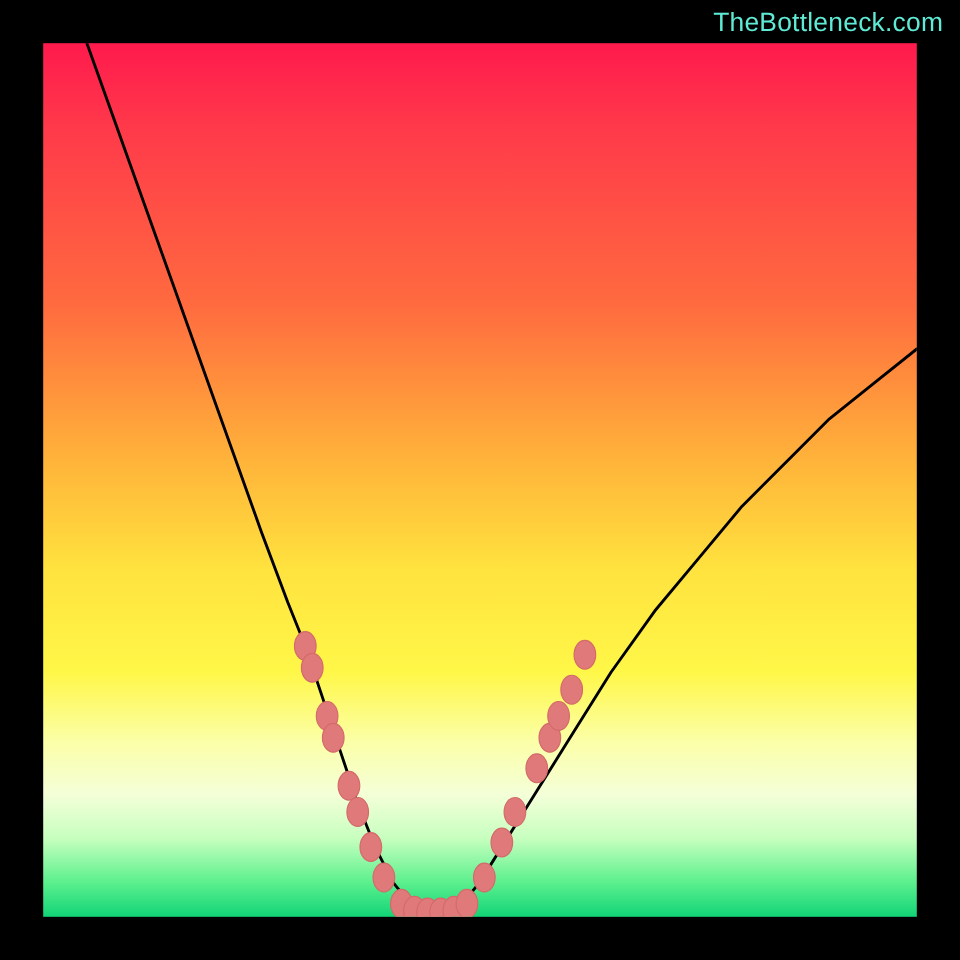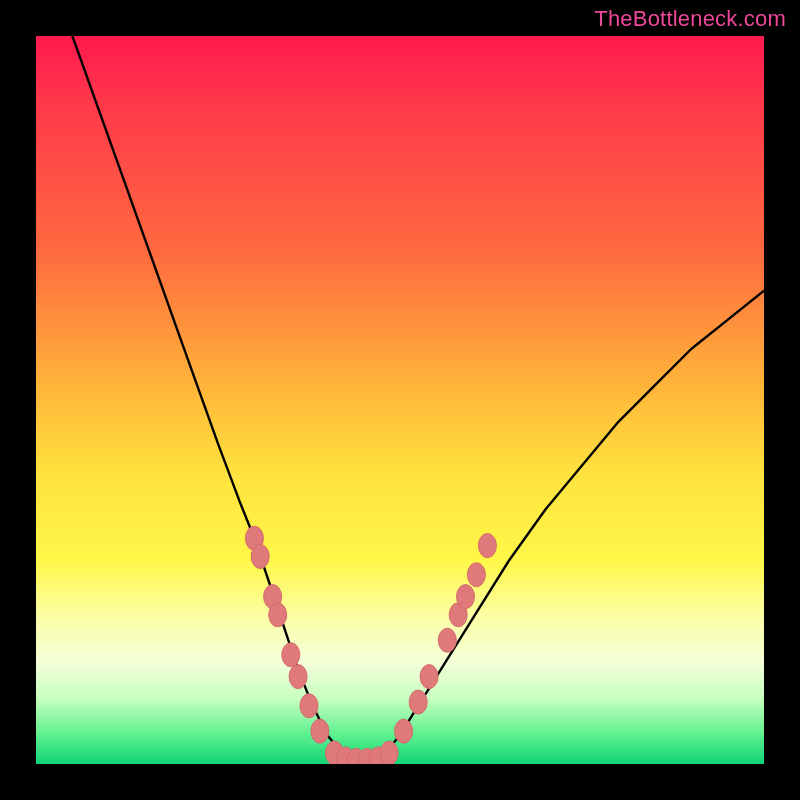--- a/index.html
+++ b/index.html
@@ -43,21 +43,21 @@
     position: absolute;
     left: 0;
     top: 0;
     width: 728px;
     height: 728px;
   }
   .watermark {
     position: absolute;
     top: 6px;
     right: 14px;
-    color: #ec4899;
+    color: #5eead4;
     font-size: 22px;
     font-weight: 500;
     letter-spacing: 0.2px;
     user-select: none;
   }
 </style>
 </head>
 <body>
 
 <div class="frame">

